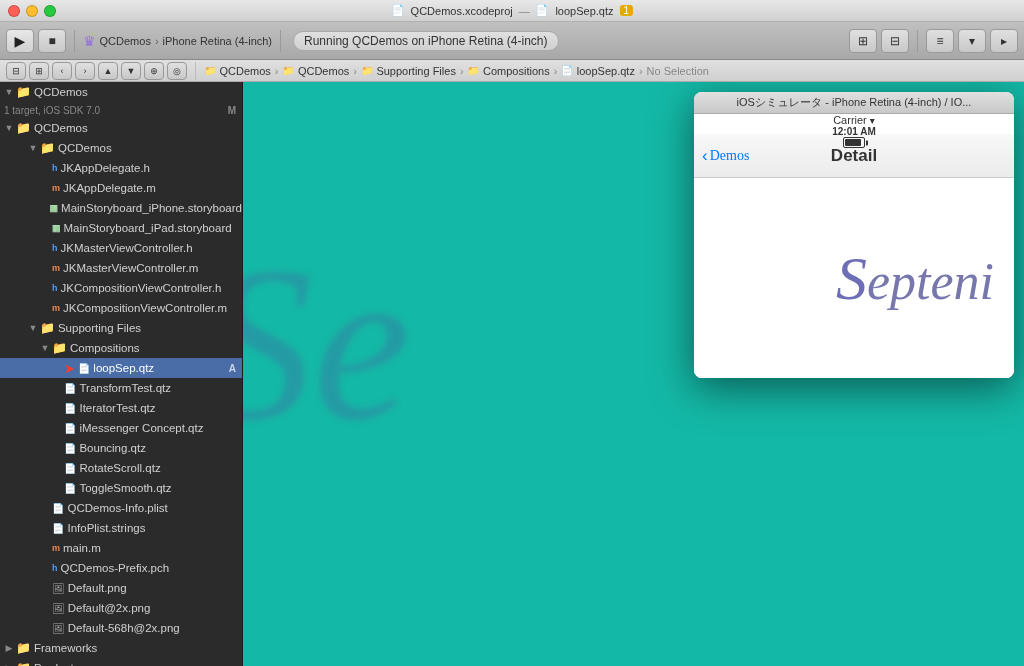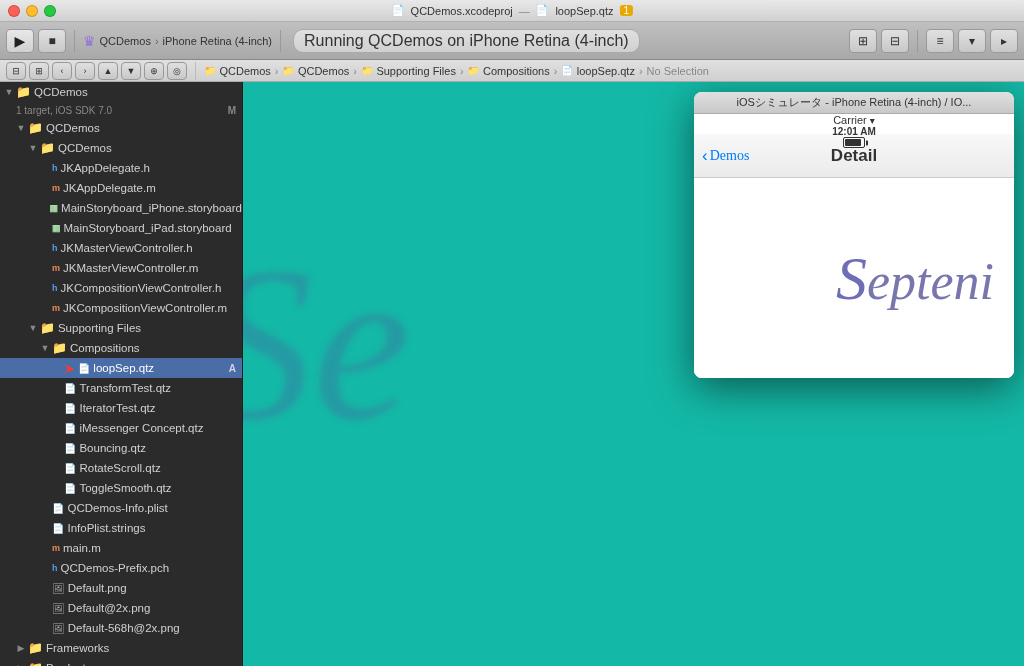--- a/index.html
+++ b/index.html
@@ -78,21 +78,21 @@
       cursor: pointer;
       font-size: 12px;
       color: #333;
     }
     .toolbar-play {
       background: linear-gradient(to bottom, #e8e8e8, #d0d0d0);
       color: #222;
       font-size: 14px;
     }
     .toolbar-run-label {
-      font-size: 16px;
+      font-size: 12px;
       color: #333;
       margin: 0 4px;
       background: linear-gradient(to bottom, #e0e0e0, #d0d0d0);
       border: 1px solid #aaa;
       border-radius: 10px;
       padding: 2px 10px;
       display: flex;
       align-items: center;
       gap: 4px;
     }
@@ -188,21 +188,21 @@
     .tree-icon-sb { color: #aaddaa; font-size: 9px; margin-right: 3px; font-weight: bold; }
     .tree-toggle { font-size: 9px; color: #888; margin-right: 2px; width: 10px; text-align: center; }
     .tree-badge {
       margin-left: auto;
       margin-right: 6px;
       font-size: 10px;
       color: #888;
       font-weight: bold;
     }
     .indent-0 { padding-left: 4px; }
-    .indent-1 { padding-left: 16px; }
+    .indent-1 { padding-left: 4px; }
     .indent-2 { padding-left: 28px; }
     .indent-3 { padding-left: 40px; }
     .indent-4 { padding-left: 52px; }
 
     
     .content-area {
       flex: 1;
       background: #14b8a6;
       position: relative;
       overflow: hidden;

